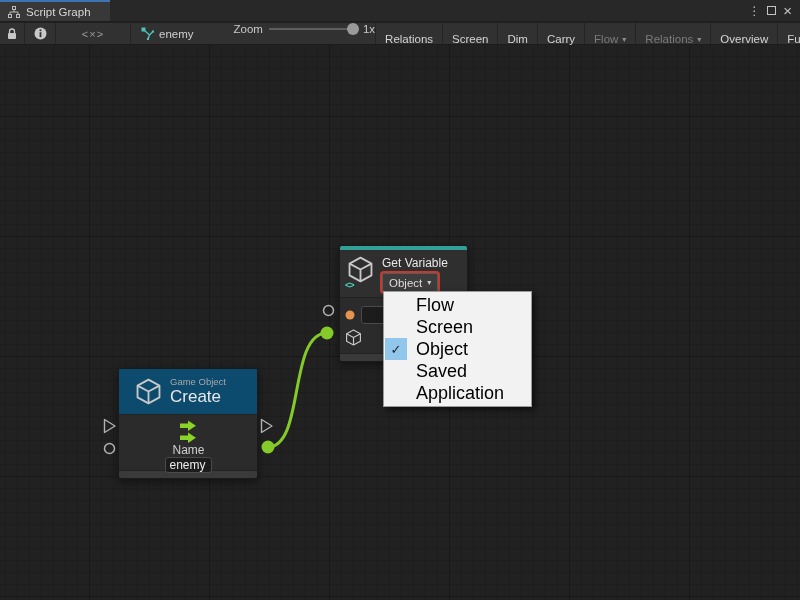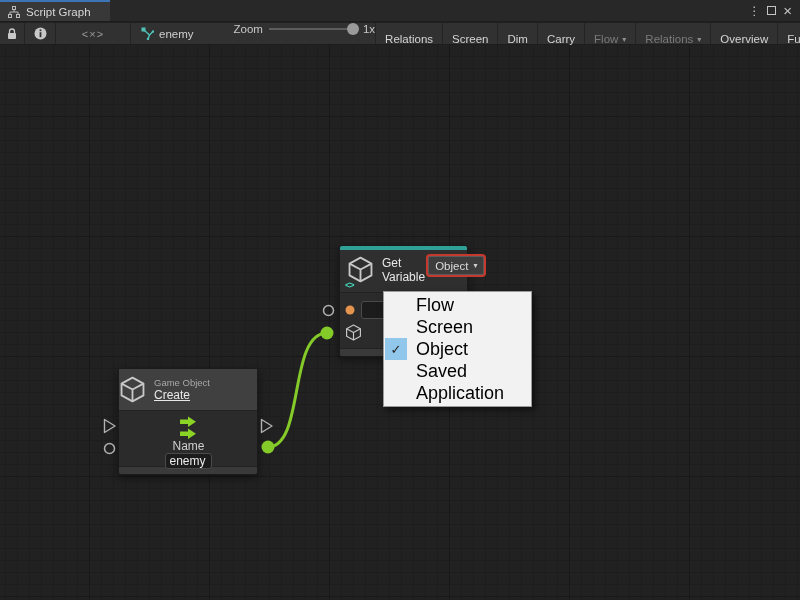--- a/index.html
+++ b/index.html
@@ -35,41 +35,41 @@
     background-image:
       linear-gradient(#181818 1px, transparent 1px),
       linear-gradient(90deg,#181818 1px, transparent 1px),
       linear-gradient(#1d1d1d 1px, transparent 1px),
       linear-gradient(90deg,#1d1d1d 1px, transparent 1px);
     background-size:120px 120px,120px 120px,12px 12px,12px 12px;
     background-position:0 -49px,-31px 0,0 11px,5px 0;
   }
 
   .node { position:absolute; border:1px solid #1a1a1a; border-radius:3px; box-shadow:0 3px 9px rgba(0,0,0,.45); background:#2b2b2b; z-index:2; }
-  .node .hdr { background:#404040; display:flex; align-items:center; gap:8px; padding:7px 0; border-bottom:1px solid #222; }
+  .node .hdr { background:#0c4a6e; display:flex; align-items:center; gap:8px; padding:7px 16px; border-bottom:1px solid #222; }
   .node .ftr { height:8px; background:#3a3a3a; border-top:1px solid #222; border-radius:0 0 2px 2px; }
   .hdr .titles .sub { font-size:9.5px; color:#a8a8a8; }
-  .hdr .titles .main { font-size:12px; color:#e8e8e8;text-decoration:underline; }
+  .hdr .titles .main { font-size:17px; color:#e8e8e8; }
   .cubewrap { position:relative; flex:none; }
   .tealbrackets { position:absolute; left:-2px; bottom:-3px; font-size:9px; font-weight:bold; letter-spacing:-1px; }
   .row { display:flex; align-items:center; }
   .field { background:#1c1c1c; border:1px solid #4a4a4a; border-radius:3px; color:#ececec; font-size:12px; height:18px; padding:0 4px; font-family:"Liberation Sans",sans-serif; }
 
   
   .node-create { left:118px; top:323px; width:140px; }
   .node-create .body { padding:5px 0 4px 0; }
   .node-create .row { height:23px; padding:0 7px;flex-direction:column; }
   .node-create .row1 { justify-content:space-between; }
   .node-create .name-label { font-size:12px; color:#cfcfcf; margin:0 7px 0 8px; }
 
   
   .node-getvar { left:339px; top:200px; width:129px; }
   .node-getvar .teal-strip { height:4px; border-radius:2px 2px 0 0; }
   .node-getvar .hdr { background:#2f2f2f; align-items:flex-start; padding:6px 7px 5px 7px; }
-  .node-getvar .hcol { display:flex; flex-direction:row; gap:3px; }
+  .node-getvar .hcol { display:flex; flex-direction:column; gap:3px; }
   .node-getvar .hcol .main { font-size:12px; color:#e8e8e8; }
   .scope-btn { display:inline-flex; align-items:center; gap:5px; background:#3d3d3d; border:1px solid #5a5a5a; border-radius:2px; color:#dcdcdc; font-size:11.5px; height:19px; padding:0 6px; width:max-content; }
   .scope-btn .sc-caret { font-size:8px; color:#cfcfcf; }
   .node-getvar .body { padding:5px 0 4px 0; }
   .node-getvar .row { height:23px; padding:0 5px; gap:6px; }
 
   
   .port { position:absolute; z-index:3; }
   svg.wirelayer { position:absolute; left:0; top:0; width:800px; height:555px; z-index:3; pointer-events:none; }
 

